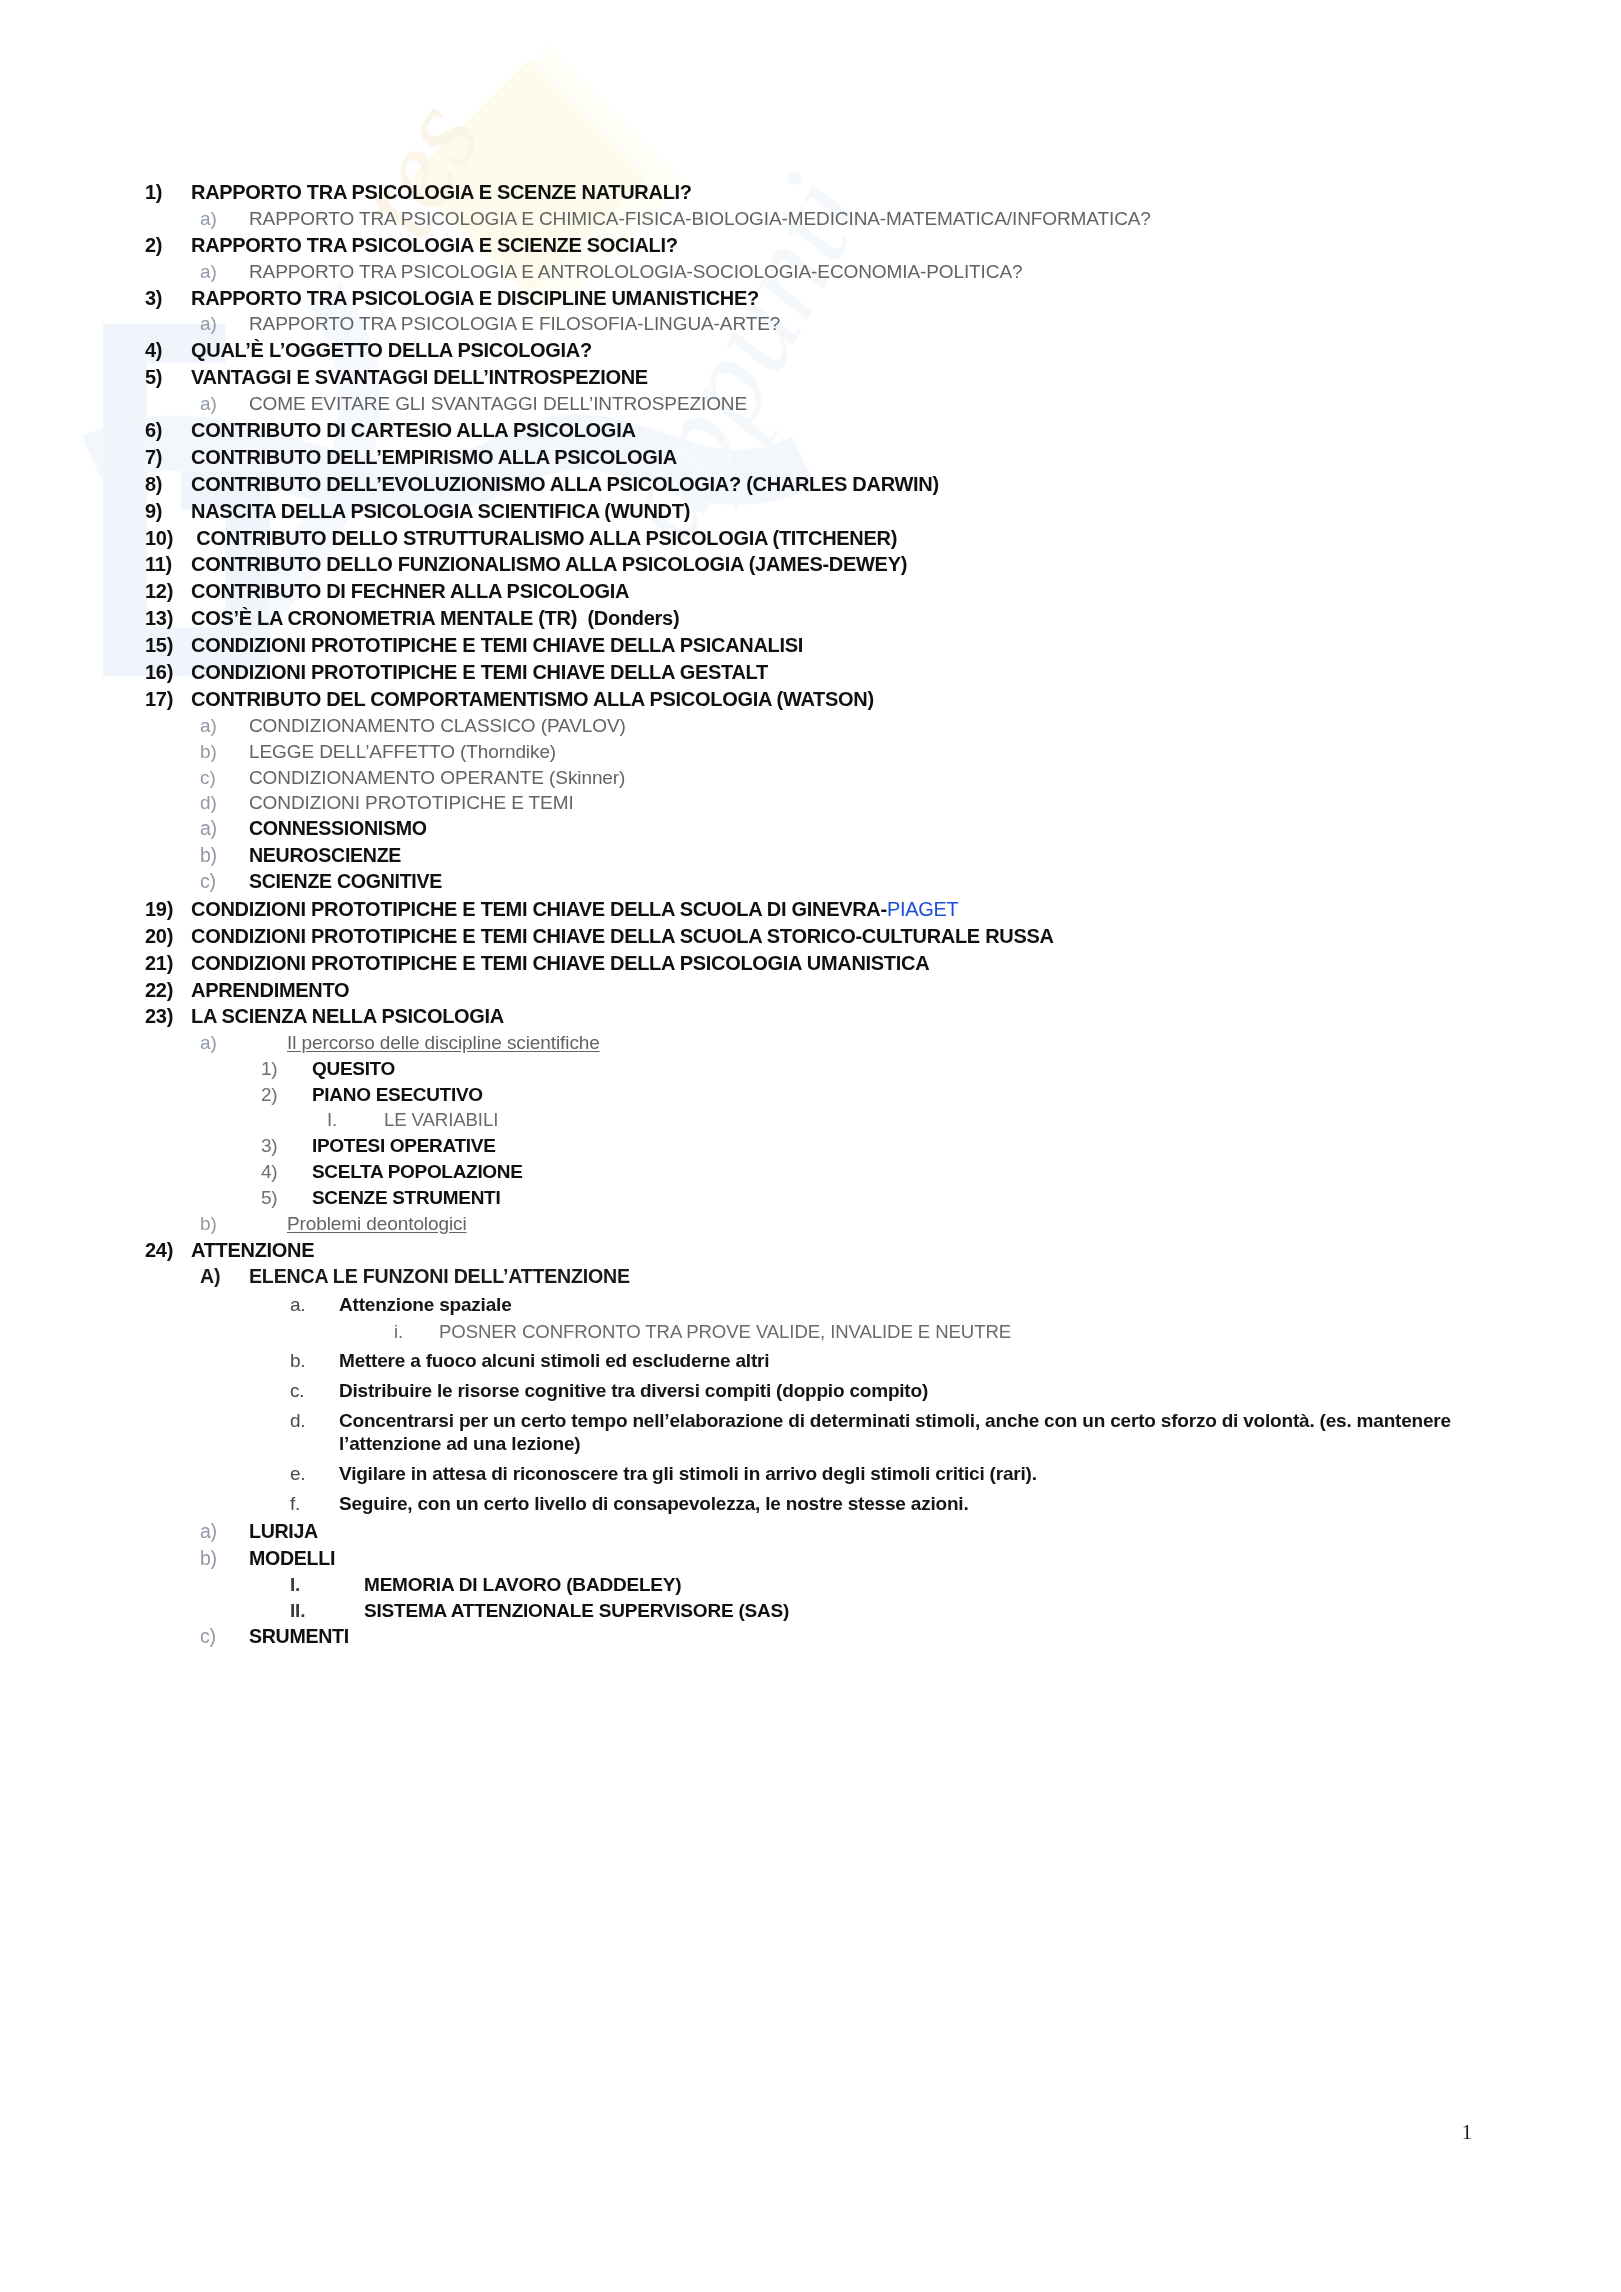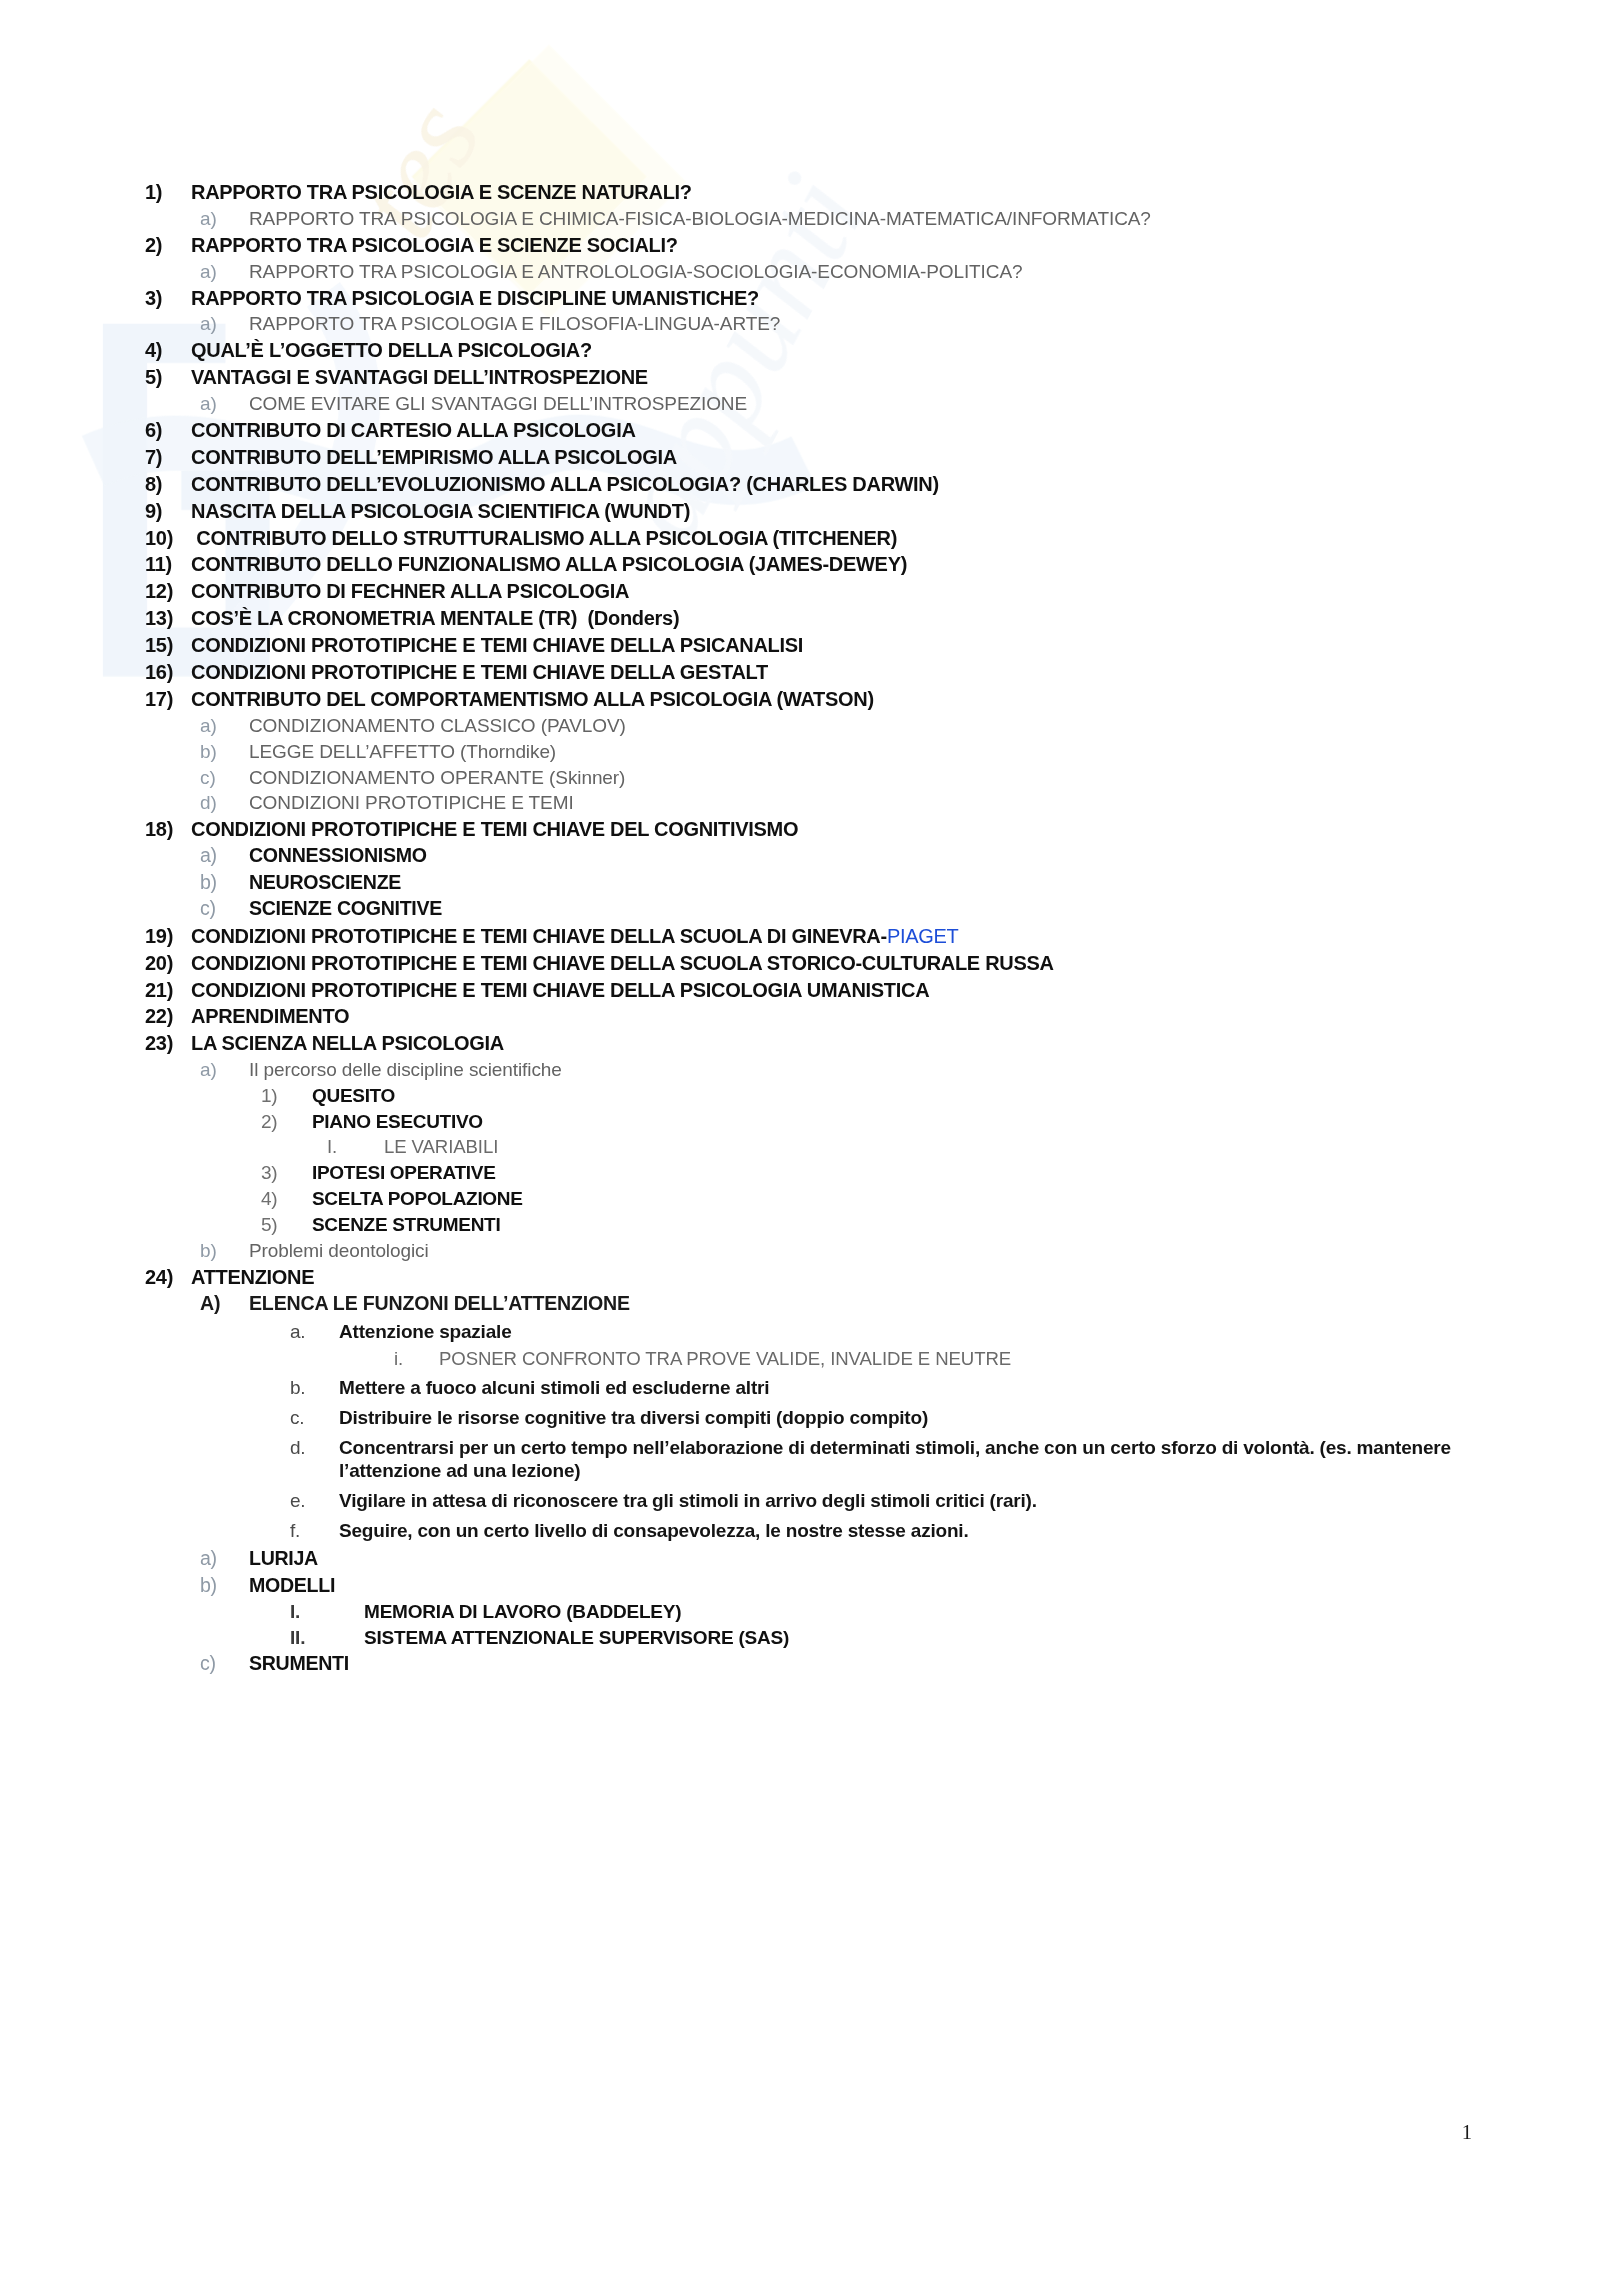--- a/index.html
+++ b/index.html
@@ -78,21 +78,23 @@
     margin-left: 55px;
     font-size: 19.6px;
     font-weight: bold;
     color: #101010;
     letter-spacing: -0.3px;
   }
   .l2b .marker { width: 49px; color:#8f9aa6; font-weight: normal; }
 
   
   .l2u .txt {
+    text-decoration: underline;
     text-underline-offset: 2px;
+    margin-left: 38px;
   }
 
   
   .l3 {
     margin-bottom: 6.9px;
     margin-left: 116px;
     font-size: 19px;
     font-weight: bold;
     color: #101010;
     letter-spacing: -0.3px;
@@ -280,24 +282,20 @@
         <span class="txt">LEGGE DELL’AFFETTO (Thorndike)</span>
       </div>
       <div class="row l2">
         <span class="marker">c)</span>
         <span class="txt">CONDIZIONAMENTO OPERANTE (Skinner)</span>
       </div>
       <div class="row l2">
         <span class="marker">d)</span>
         <span class="txt">CONDIZIONI PROTOTIPICHE E TEMI</span>
       </div>
-      <div class="row l1">
-        <span class="marker">18)</span>
-        <span class="txt">CONDIZIONI PROTOTIPICHE E TEMI CHIAVE DEL COGNITIVISMO</span>
-      </div>
       <div class="row l2b">
         <span class="marker">a)</span>
         <span class="txt">CONNESSIONISMO</span>
       </div>
       <div class="row l2b">
         <span class="marker">b)</span>
         <span class="txt">NEUROSCIENZE</span>
       </div>
       <div class="row l2b">
         <span class="marker">c)</span>

